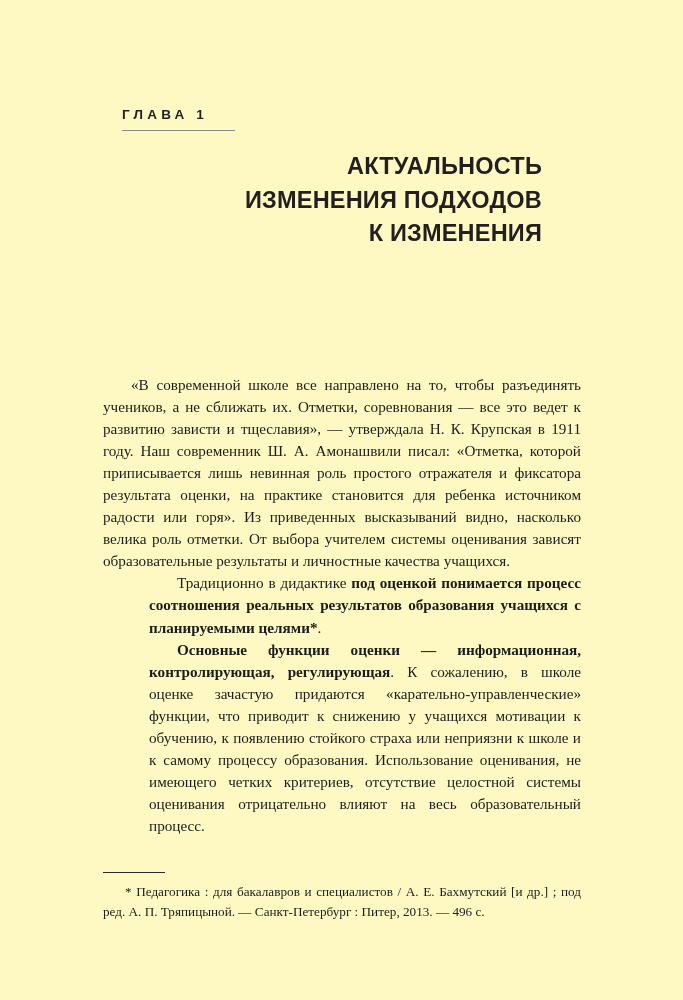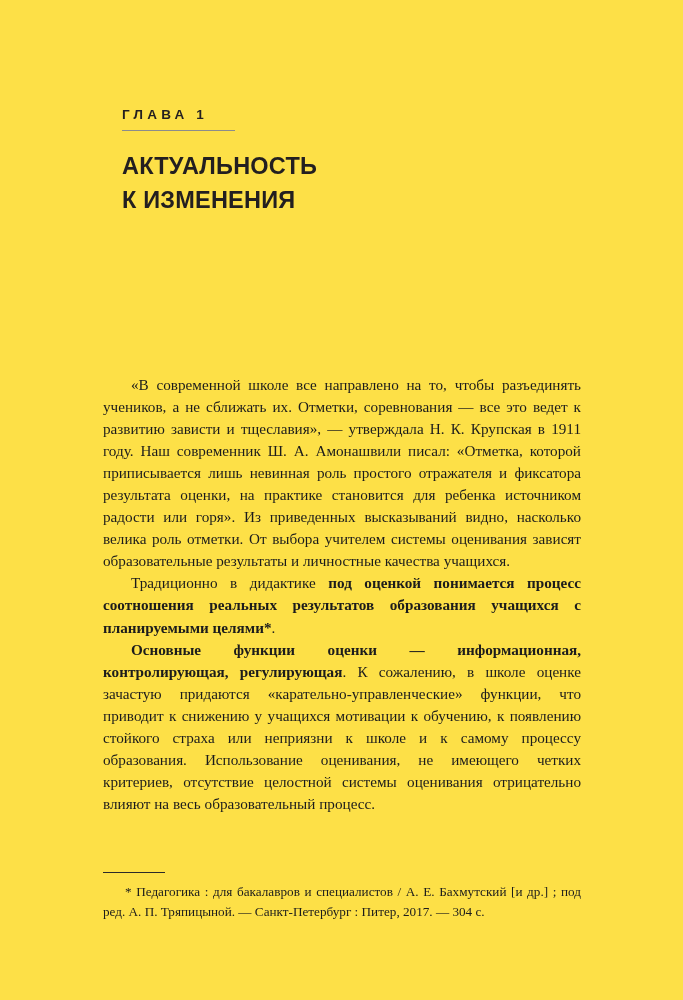--- a/index.html
+++ b/index.html
@@ -4,21 +4,21 @@
 <style>
   html, body {
     margin: 0;
     padding: 0;
     background: #ffffff;
   }
   .page {
     position: relative;
     width: 683px;
     height: 1000px;
-    background: #fde047;
+    background: #fef9c3;
     overflow: hidden;
     box-sizing: border-box;
   }
 
   
   .chapter-head {
     position: absolute;
     left: 122px;
     top: 108px;
     width: 420px;
@@ -39,20 +39,21 @@
     background: #8c8c8c;
   }
   .chapter-title {
     margin-top: 19px;
     font-family: "Liberation Sans", sans-serif;
     font-size: 23.5px;
     font-weight: 700;
     color: #231f20;
     line-height: 1.42;
     letter-spacing: 0.2px;
+    text-align: right;
   }
   .chapter-title .tline { display: block; white-space: nowrap; }
 
   
   .body-col {
     position: absolute;
     left: 103px;
     top: 374px;
     width: 478px;
   }
@@ -60,21 +61,21 @@
     font-family: Liberation Serif, serif;
     font-size: 15.2px;
     line-height: 22.05px;
     color: #1c1c1c;
     text-align: justify;
     text-align-last: left;
     margin: 0;
     text-indent: 28px;
     hyphens: manual;
   }
-  .para + .para { margin-top: 0; }
+  .para + .para { margin-top: 0; margin-left: 46px; }
   .para b, .para strong { font-weight: 700; }
 
   
   .footnote-block {
     position: absolute;
     left: 103px;
     top: 872px;
     width: 478px;
   }
   .footnote-rule {
@@ -97,33 +98,34 @@
 </head>
 <body>
 
 <div class="page">
 
   <div class="chapter-head">
     <div class="chapter-label">ГЛАВА 1</div>
     <div class="chapter-rule"></div>
     <h1 class="chapter-title">
       <span class="tline">АКТУАЛЬНОСТЬ</span>
+      <span class="tline">ИЗМЕНЕНИЯ ПОДХОДОВ</span>
       <span class="tline">К ИЗМЕНЕНИЯ</span>
     </h1>
   </div>
 
   <div class="body-col">
 
     <p class="para"><span>«В современной школе все направлено на то, чтобы разъединять учеников, а не сближать их. Отметки, соревнования — все это ведет к развитию зависти и тщеславия», — утверждала Н. К. Крупская в 1911 году. Наш современник Ш. А. Амонашвили писал: «Отметка, которой приписывается лишь невинная роль простого отражателя и фиксатора результата оценки, на практике становится для ребенка источником радости или горя». Из приведенных высказываний видно, насколько велика роль отметки. От выбора учителем системы оценивания зависят образовательные результаты и личностные качества учащихся.</span></p>
 
     <p class="para"><span>Традиционно в дидактике </span><b>под оценкой понимается процесс соотношения реальных результатов образования учащихся с планируемыми целями*</b><span>.</span></p>
 
     <p class="para"><b>Основные функции оценки — информационная, контролирующая, регулирующая</b><span>. К сожалению, в школе оценке зачастую придаются «карательно-управленческие» функции, что приводит к снижению у учащихся мотивации к обучению, к появлению стойкого страха или неприязни к школе и к самому процессу образования. Использование оценивания, не имеющего четких критериев, отсутствие целостной системы оценивания отрицательно влияют на весь образовательный процесс.</span></p>
 
 
   </div>
 
   <div class="footnote-block">
     <div class="footnote-rule"></div>
-    <p class="footnote-text">* Педагогика : для бакалавров и специалистов / А. Е. Бахмутский [и др.] ; под ред. А. П. Тряпицыной. — Санкт-Петербург : Питер, 2017. — 304 с.</p>
+    <p class="footnote-text">* Педагогика : для бакалавров и специалистов / А. Е. Бахмутский [и др.] ; под ред. А. П. Тряпицыной. — Санкт-Петербург : Питер, 2013. — 496 с.</p>
   </div>
 
 </div>
 
 </body></html>

